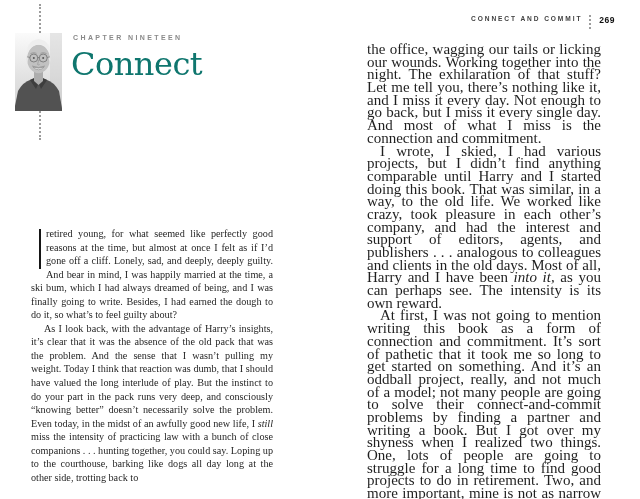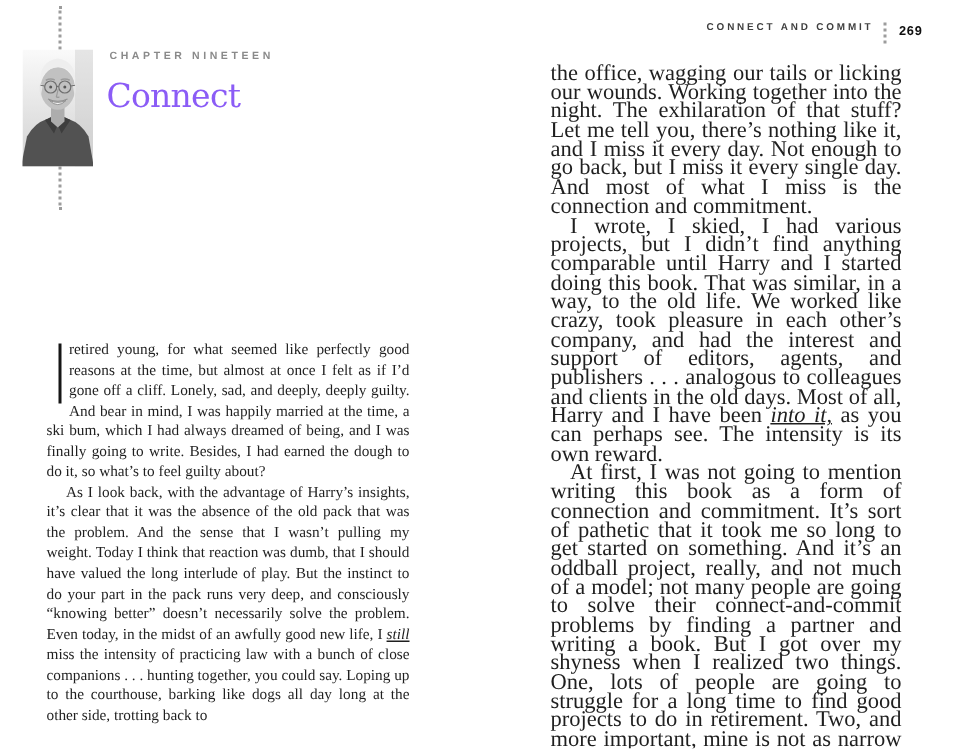--- a/index.html
+++ b/index.html
@@ -23,22 +23,22 @@
   }
   #kicker{
     position:absolute; left:73px; top:34px;
     font-family:"Liberation Sans", sans-serif;
     font-size:7px; font-weight:700; letter-spacing:2.4px;
     color:#8a8a8a;
   }
   #chapter-title{
     position:absolute; left:71px; top:49px;
     font-family:"DejaVu Serif", serif;
-    font-size:22px; line-height:31px; letter-spacing:-0.5px;
-    color:#8b5cf6;
+    font-size:32px; line-height:31px; letter-spacing:-0.5px;
+    color:#0f766e;
   }
   .body-col{
     position:absolute;
     text-align:justify;
     color:#1f1f1f;
   }
   #left-body{
     left:31px; top:227px; width:242px;
     font-size:10.2px; line-height:13.55px;
   }
@@ -48,21 +48,21 @@
   }
   .para{ margin:0; padding:0; }
   .para.indent{ text-indent:13px; }
   .dropcap{
     float:left;
     width:2.5px; height:40px;
     margin:2px 5px 0 7.5px;
     background:#161616;
     color:transparent; font-size:1px; overflow:hidden;
   }
-  em{ font-style:italic;text-decoration:underline; }
+  em{ font-style:italic; }
   
   #running-head{
     position:absolute; top:15px; right:25px;
     display:flex; align-items:flex-start;
   }
   #running-head .rh-text{
     font-family:"Liberation Sans", sans-serif;
     font-size:6.6px; font-weight:700; letter-spacing:1.9px;
     color:#3f3f3f;
     margin-right:7px;

